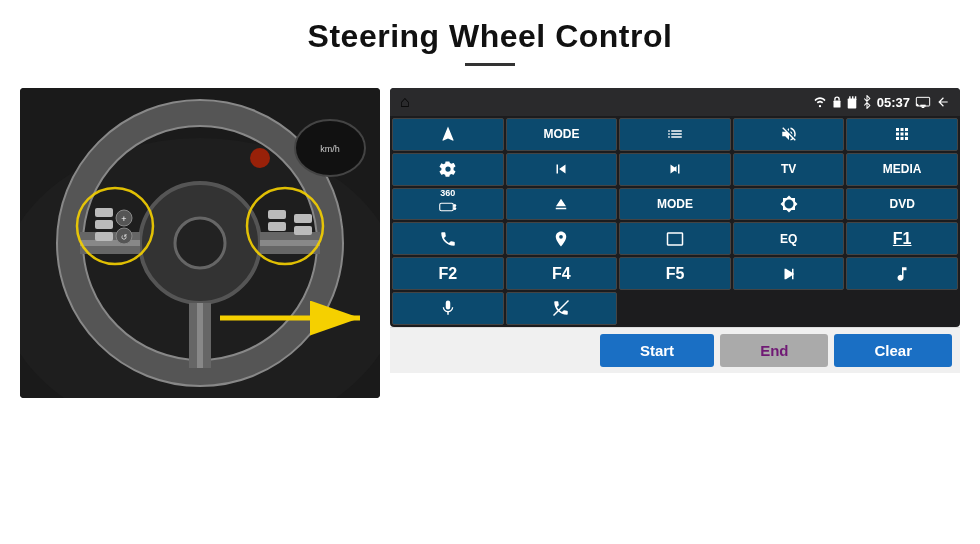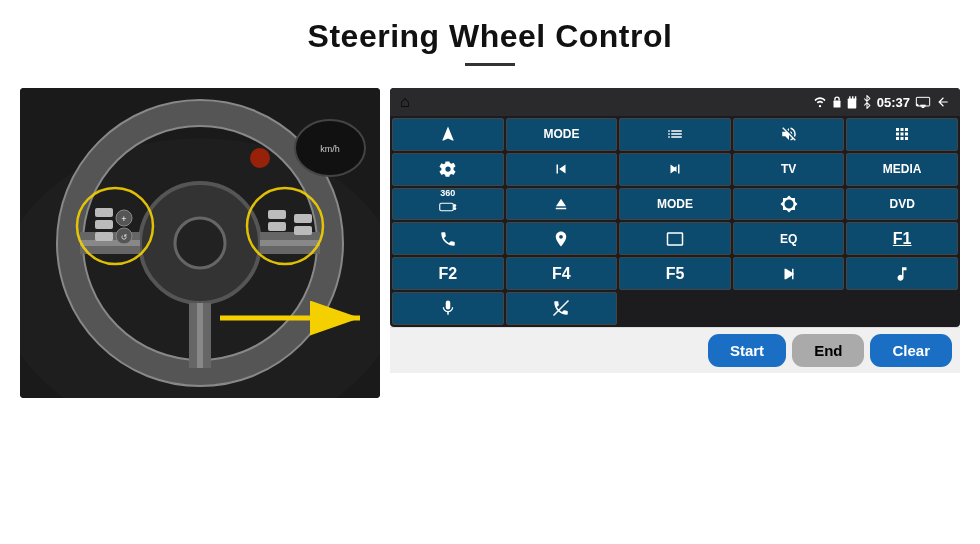--- a/index.html
+++ b/index.html
@@ -124,35 +124,35 @@
     .bottom-bar {
       display: flex;
       justify-content: flex-end;
       gap: 0;
       padding: 6px 8px;
       background: #f0f0f0;
       border-top: 1px solid #ddd;
       width: 100%;
     }
     .bottom-btn {
-      padding: 8px 22px;
+      padding: 8px 40px;
       font-size: 15px;
       font-weight: bold;
       border: none;
       cursor: pointer;
-      border-radius: 11px;
+      border-radius: 3px;
       margin-left: 6px;
     }
     .btn-start {
       background: #1a6fc4;
       color: #fff;
     }
     .btn-end {
       background: #aaa;
-      color: #000000;
+      color: #701a75;
     }
     .btn-clear {
       background: #1a6fc4;
       color: #fff;
     }
     
     .full-bottom {
       width: 100%;
       display: flex;
       flex-direction: column;

